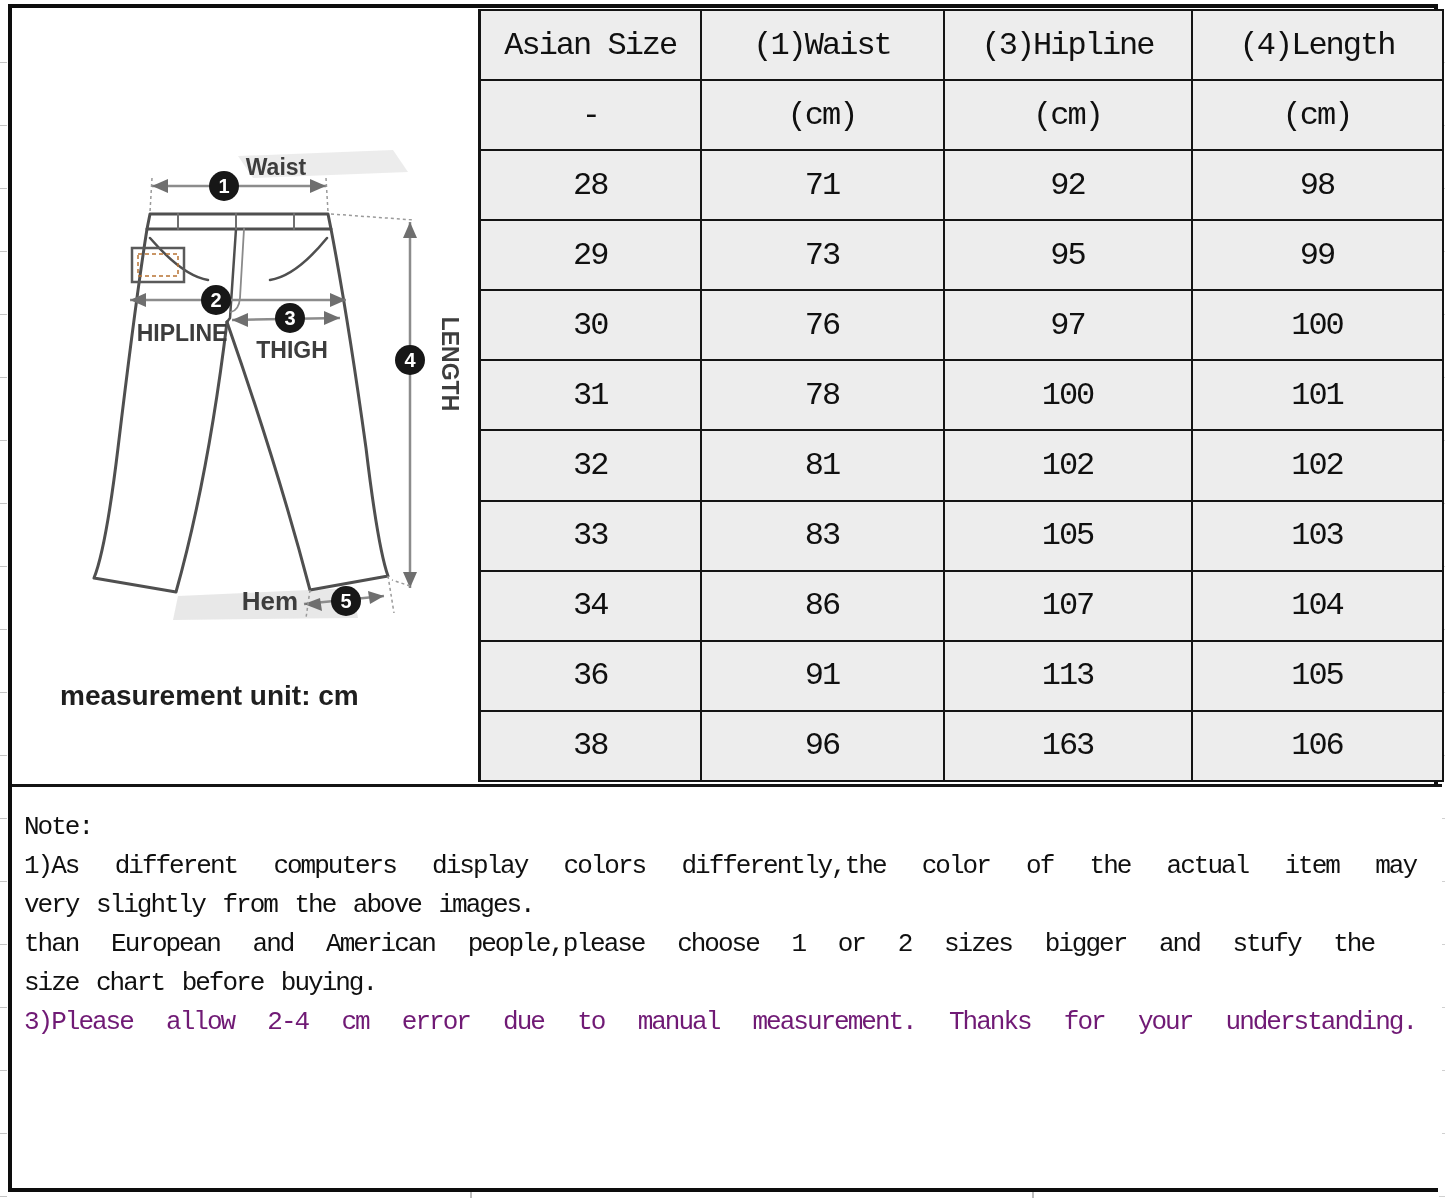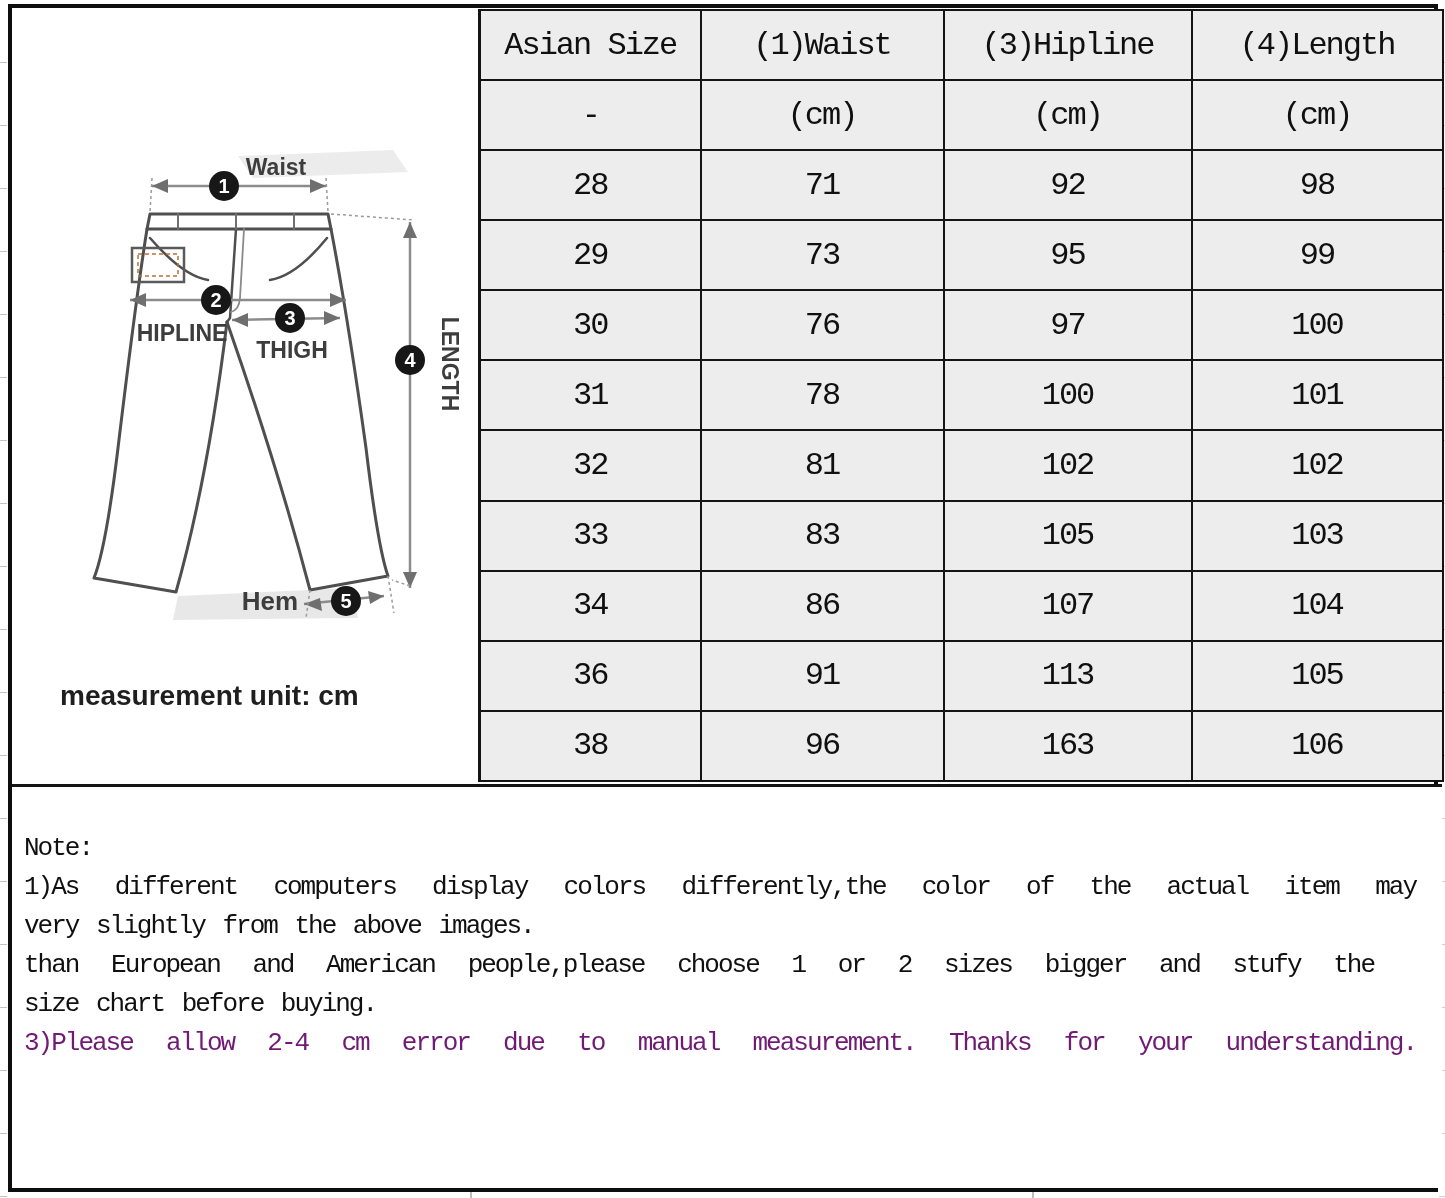--- a/index.html
+++ b/index.html
@@ -28,21 +28,21 @@
   .size-table { position:absolute; left:466px; top:1px; width:963px; height:773px;
                 border-collapse:collapse; table-layout:fixed;
                 font-family:Liberation Mono, monospace; font-size:32px; letter-spacing:-2px;
                 color:#101010;padding-left:31px; }
   .size-table td, .size-table th { border:2px solid #141414; background:#ededed;
                 text-align:center; vertical-align:middle; font-weight:400; height:70px; padding:0; }
   .size-table { border-left:3px solid #141414; }
 
   
   .note-area { position:absolute; left:0; top:776px; width:1430px; height:404px;
-               background:#fff; border-top:3px solid #141414; padding:42px 0 0 12px; }
+               background:#fff; border-top:3px solid #141414; padding:21px 0 0 12px; }
   .note-line { font-family:"Liberation Mono", monospace; font-size:26px; letter-spacing:-2px;
                line-height:39px; color:#101010; white-space:nowrap; word-spacing:4px; }
   .jl { white-space:normal; text-align:justify; text-align-last:justify; word-spacing:0; }
   .w-full { width:1392px; }
   .w-med  { width:1350px; }
   .warn { color:#701a75; }
 
   svg text { font-family:"Liberation Sans", sans-serif; }
   .dim-label { font-size:23px; font-weight:700; fill:#3d3d3d; }
   .marker-num { font-size:20px; font-weight:700; fill:#ffffff; }

